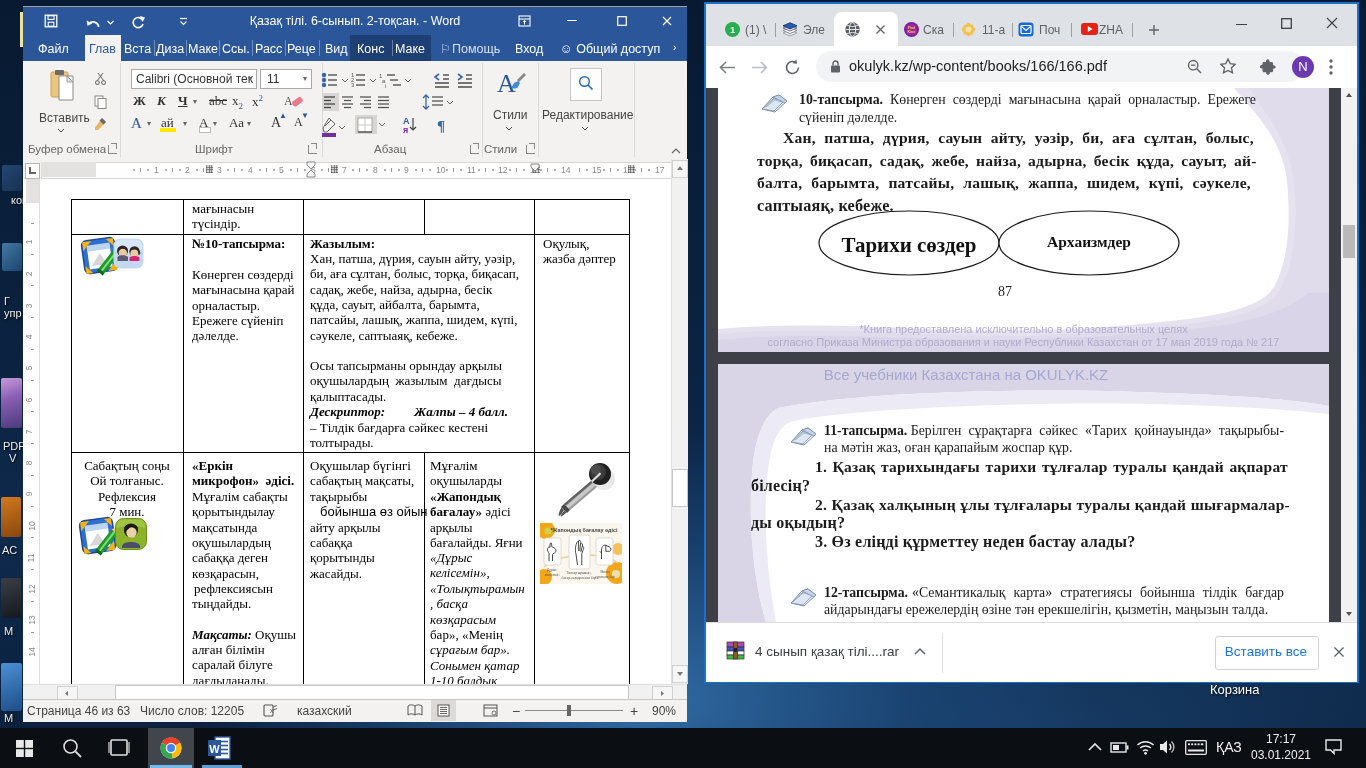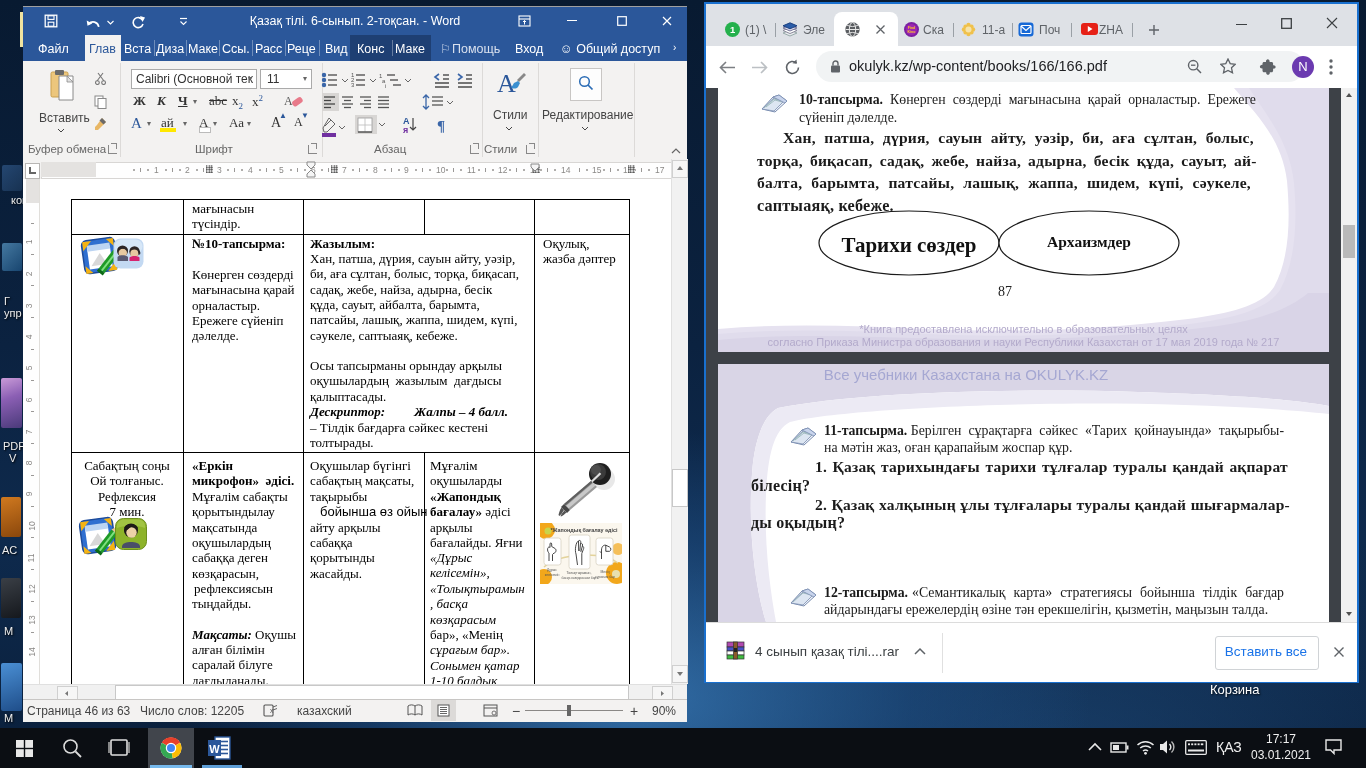--- a/index.html
+++ b/index.html
@@ -826,20 +826,21 @@
     <path d="M4 18 L16 7 L27 9 L16 20 Z" fill="#dde6f2" stroke="#7a8db0" stroke-width="0.8"></path>
     <path d="M6 17 L16 8 L25 10" fill="none" stroke="#8aa" stroke-width="0.7"></path>
     <path d="M8 16 L17 9 L24 11" fill="none" stroke="#8aa" stroke-width="0.7"></path>
     <path d="M15 6 L21 4 L29 10 L27 12 Z" fill="#c8d4ec" stroke="#7a8db0" stroke-width="0.8"></path>
    </svg>
    <div class="abs" style="left:106px;top:58px;width:460px;font-family:'Liberation Serif',serif;font-size:13.8px;line-height:17px;color:#1b1b1b;text-align:justify;"><b>11-тапсырма.</b> Берілген&nbsp; сұрақтарға&nbsp; сәйкес&nbsp; «Тарих&nbsp; қойнауында»&nbsp; тақырыбы- на мәтін жаз, оған қарапайым жоспар құр.</div>
    <div class="abs" style="left:97px;top:94px;font-family:'Liberation Serif',serif;font-size:15.5px;font-weight:bold;color:#1b1b1b;white-space:nowrap;letter-spacing:0.2px;word-spacing:1.5px;">1. Қазақ тарихындағы тарихи тұлғалар туралы қандай ақпарат</div>
    <div class="abs" style="left:33px;top:113px;font-family:'Liberation Serif',serif;font-size:16px;font-weight:bold;color:#1b1b1b;letter-spacing:0.2px;">білесің?</div>
    <div class="abs" style="left:97px;top:132px;font-family:'Liberation Serif',serif;font-size:15.5px;font-weight:bold;color:#1b1b1b;white-space:nowrap;letter-spacing:0.2px;word-spacing:0.5px;">2. Қазақ халқының ұлы тұлғалары туралы қандай шығармалар-</div>
    <div class="abs" style="left:33px;top:150px;font-family:'Liberation Serif',serif;font-size:16px;font-weight:bold;color:#1b1b1b;letter-spacing:0.2px;">ды оқыдың?</div>
+   <div class="abs" style="left:97px;top:169px;font-family:'Liberation Serif',serif;font-size:16px;font-weight:bold;color:#1b1b1b;letter-spacing:0.2px;">3. Өз еліңді құрметтеу неден бастау алады?</div>
    <svg class="abs" style="left:69px;top:221px;" width="34" height="26" viewBox="0 0 34 26">
     <path d="M4 18 L15 6 L21 4 L29 10 L17 21 Z" fill="#eef2f8" stroke="#7a8db0" stroke-width="1"></path>
     <path d="M4 18 L16 7 L27 9 L16 20 Z" fill="#dde6f2" stroke="#7a8db0" stroke-width="0.8"></path>
     <path d="M6 17 L16 8 L25 10" fill="none" stroke="#8aa" stroke-width="0.7"></path>
     <path d="M15 6 L21 4 L29 10 L27 12 Z" fill="#c8d4ec" stroke="#7a8db0" stroke-width="0.8"></path>
    </svg>
    <div class="abs" style="left:106px;top:220px;width:460px;font-family:'Liberation Serif',serif;font-size:13.8px;line-height:17px;color:#1b1b1b;text-align:justify;"><b>12-тапсырма.</b> «Семантикалық&nbsp; карта»&nbsp; стратегиясы&nbsp; бойынша&nbsp; тілдік&nbsp; бағдар айдарындағы ережелердің өзіне тән ерекшелігін, қызметін, маңызын талда.</div>
 
 </div>
 

